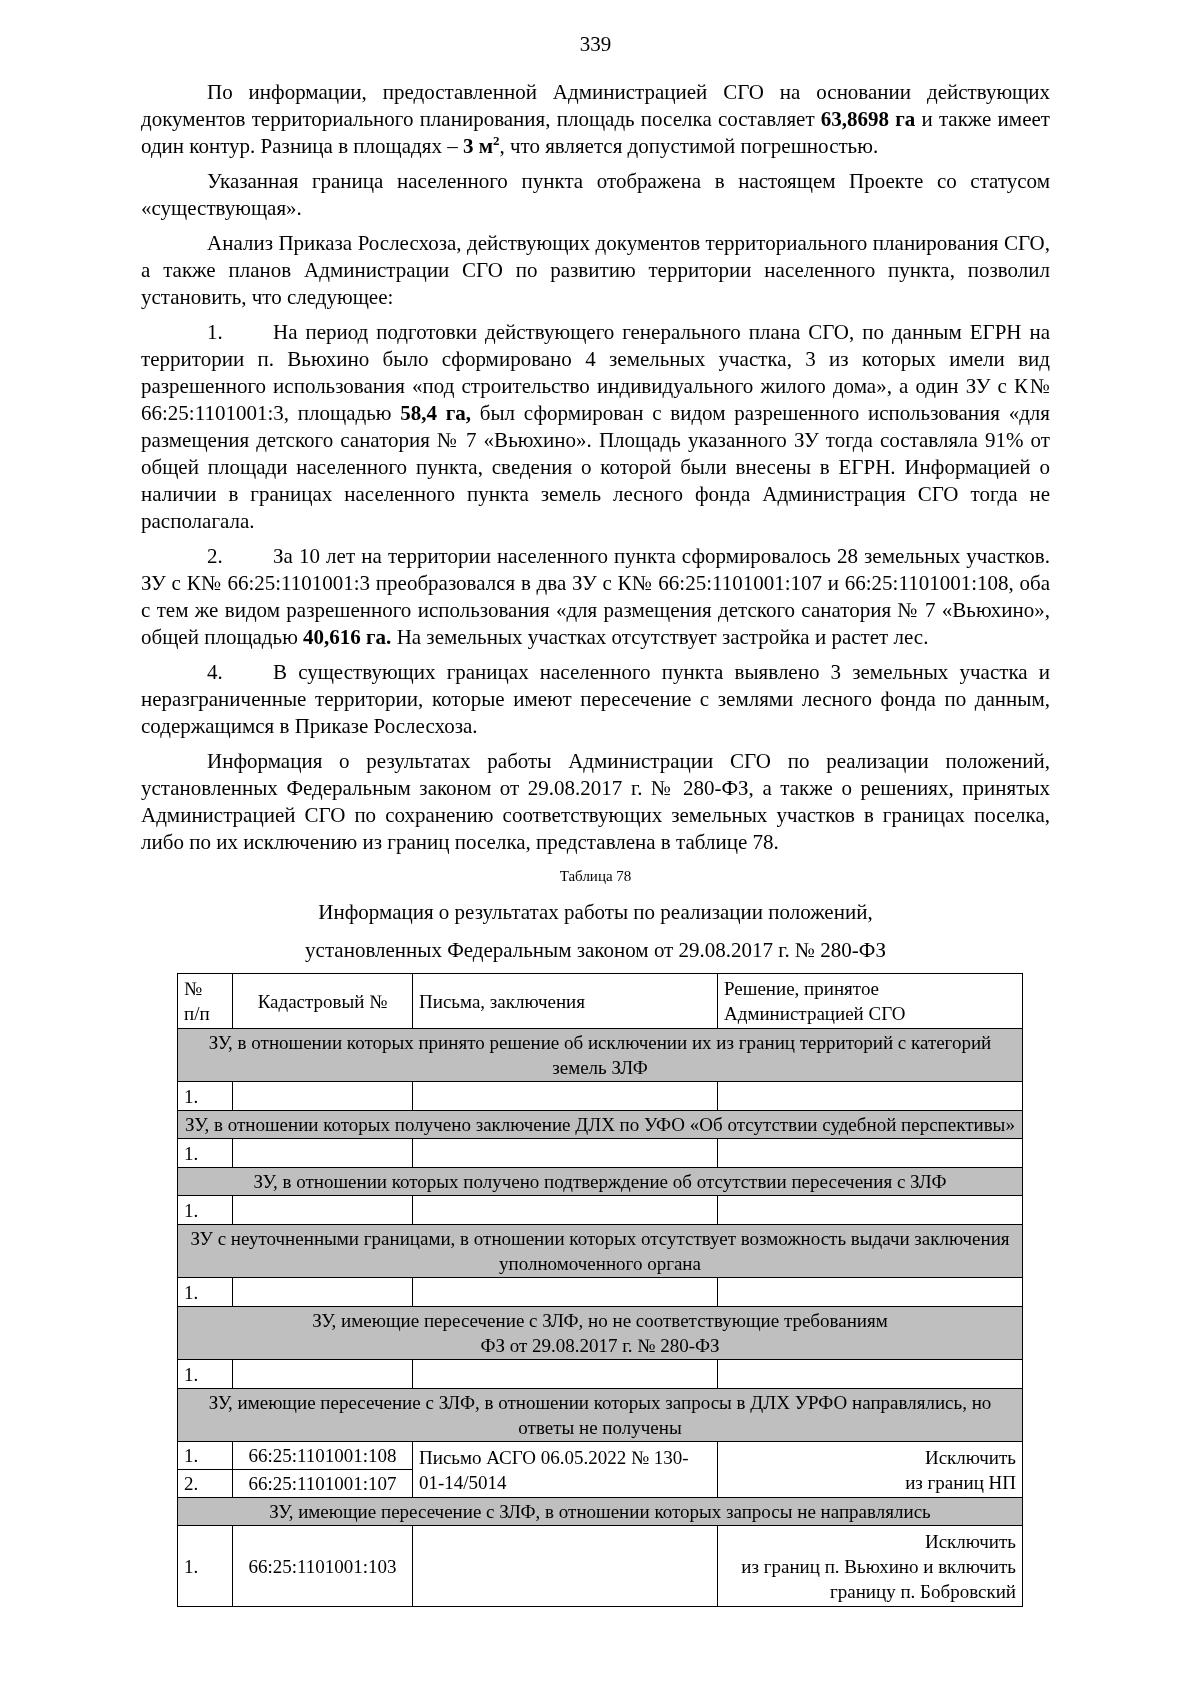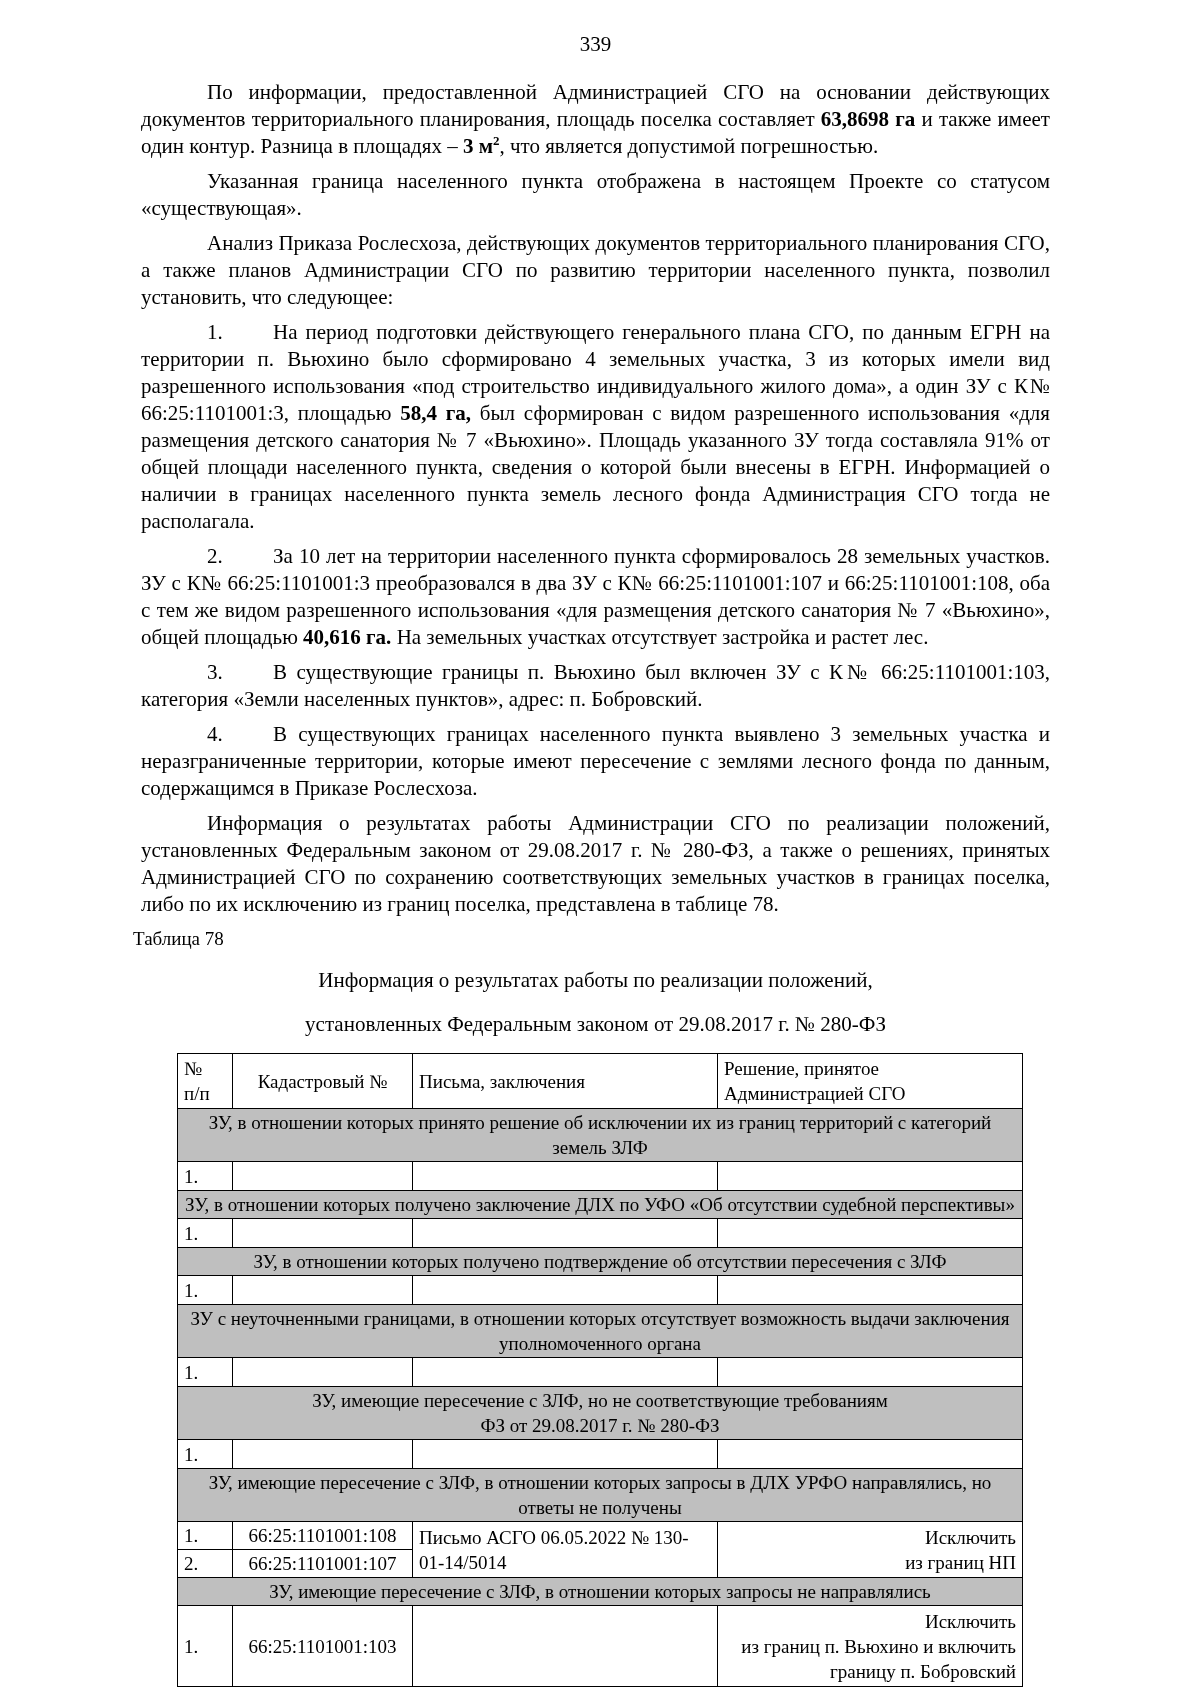--- a/index.html
+++ b/index.html
@@ -22,28 +22,28 @@
     margin:8px;
     font-size:21px;
     line-height:27px;
     text-align:justify;
     text-indent:66px;
   }
   .body-p b { font-weight:bold; }
   .li-num { display:inline-block; width:66px; text-indent:0; }
   sup { font-size:13px; line-height:0; }
   .table-label {
-    text-align:left;
-    font-size:19px; line-height:25px;
+    text-align:center;
+    font-size:15px; line-height:25px;
     margin:0 0 0 0;
   }
   .table-title {
     text-align:center;
     font-size:21px; line-height:30px;
-    margin:14px;
+    margin:8px;
   }
   table.main {
     border-collapse:collapse;
     margin:3px 0 0 44px;
     width:845px;
     table-layout:fixed;
     font-size:19px; line-height:25px;
   }
   table.main td {
     border:1px solid #000;
@@ -75,21 +75,20 @@
   <p class="body-p"><span>По информации, предоставленной Администрацией СГО на основании действующих документов территориального планирования, площадь поселка составляет </span><b>63,8698 га</b><span> и также имеет один контур. Разница в площадях – </span><b>3 м</b><sup><b>2</b></sup><span>, что является допустимой погрешностью.</span></p>
 
   <p class="body-p">Указанная граница населенного пункта отображена в настоящем Проекте со статусом «существующая».</p>
 
   <p class="body-p">Анализ Приказа Рослесхоза, действующих документов территориального планирования СГО, а также планов Администрации СГО по развитию территории населенного пункта, позволил установить, что следующее:</p>
 
   <p class="body-p"><span class="li-num">1.</span><span>На период подготовки действующего генерального плана СГО, по данным ЕГРН на территории п. Вьюхино было сформировано 4 земельных участка, 3 из которых имели вид разрешенного использования «под строительство индивидуального жилого дома», а один ЗУ с К№ 66:25:1101001:3, площадью </span><b>58,4 га,</b><span> был сформирован с видом разрешенного использования «для размещения детского санатория № 7 «Вьюхино». Площадь указанного ЗУ тогда составляла 91% от общей площади населенного пункта, сведения о которой были внесены в ЕГРН. Информацией о наличии в границах населенного пункта земель лесного фонда Администрация СГО тогда не располагала.</span></p>
 
   <p class="body-p"><span class="li-num">2.</span><span>За 10 лет на территории населенного пункта сформировалось 28 земельных участков. ЗУ с К№ 66:25:1101001:3 преобразовался в два ЗУ с К№ 66:25:1101001:107 и 66:25:1101001:108, оба с тем же видом разрешенного использования «для размещения детского санатория № 7 «Вьюхино», общей площадью </span><b>40,616 га.</b><span> На земельных участках отсутствует застройка и растет лес.</span></p>
 
-  <p class="body-p"><span class="li-num">3.</span><span>В существующие границы п. Вьюхино был включен ЗУ с К№ 66:25:1101001:103, категория «Земли населенных пунктов», адрес: п. Бобровский.</span></p>
 
   <p class="body-p"><span class="li-num">4.</span><span>В существующих границах населенного пункта выявлено 3 земельных участка и неразграниченные территории, которые имеют пересечение с землями лесного фонда по данным, содержащимся в Приказе Рослесхоза.</span></p>
 
   <p class="body-p">Информация о результатах работы Администрации СГО по реализации положений, установленных Федеральным законом от 29.08.2017 г. № 280-ФЗ, а также о решениях, принятых Администрацией СГО по сохранению соответствующих земельных участков в границах поселка, либо по их исключению из границ поселка, представлена в таблице 78.</p>
 
   <div class="table-label">Таблица 78</div>
 
   <p class="table-title">Информация о результатах работы по реализации положений,</p>
   <p class="table-title">установленных Федеральным законом от 29.08.2017 г. № 280-ФЗ</p>
 

